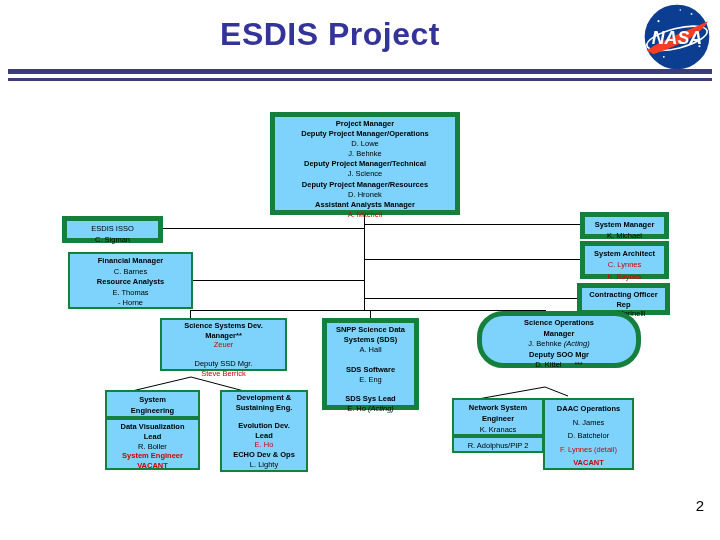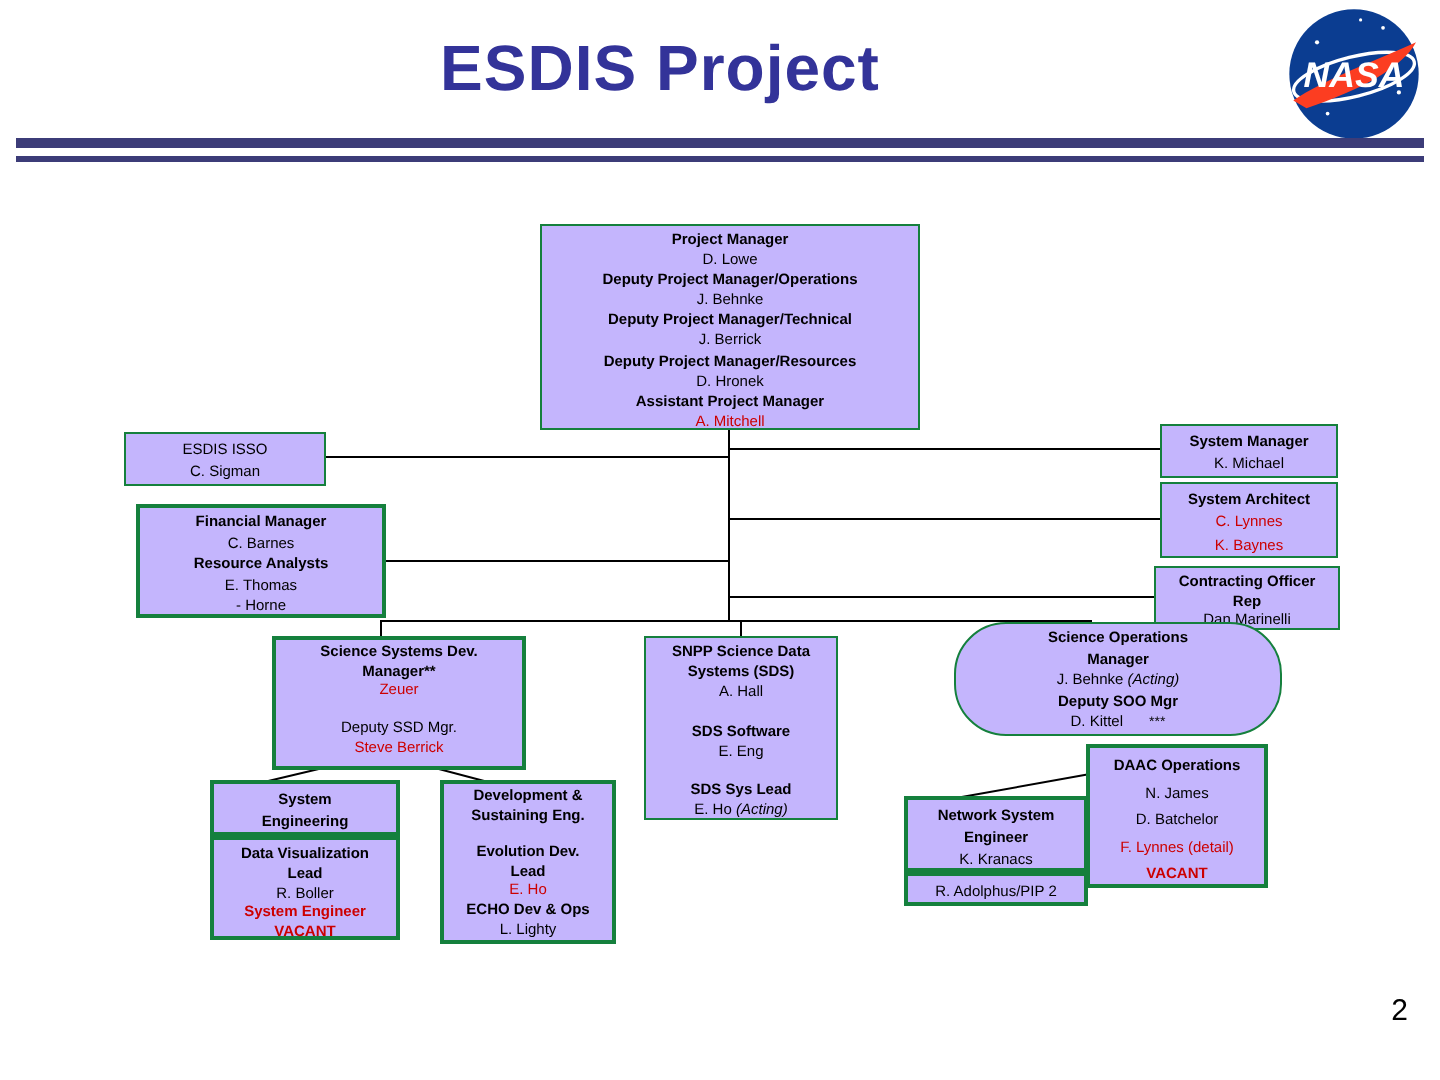--- a/index.html
+++ b/index.html
@@ -9,43 +9,43 @@
     overflow:hidden;margin:0 auto;
   }
   
   #title{position:absolute;top:16px;left:0;right:60px;text-align:center;
     font-size:32px;font-weight:bold;color:var(--title-color,#333399);letter-spacing:.5px;}
   .rule{position:absolute;left:8px;width:704px;background:var(--rule-color,#3c3c78);}
   #rule1{top:69px;height:5px;}
   #rule2{top:78px;height:3px;}
   #logo{position:absolute;top:4px;left:644px;width:66px;height:66px;}
   
-  .box{position:absolute;background:#c4b5fd;border:1px solid #15803d;text-align:center;
+  .box{position:absolute;background:#7dd3fc;border:5px solid #15803d;text-align:center;
     font-size:7.5px;box-sizing:border-box;padding-top:2px;}
   .box.thick{border-width:2px;margin-left:20px;}
   .ln{line-height:10px;white-space:nowrap;}
   .b{font-weight:bold;}
   .r{color:var(--red,#cc0000);}
   .i{font-style:italic;}
   .gap{height:9px;}
   #b-pm{left:270px;top:112px;width:190px;height:103px;}   #b-pm .ln{line-height:10.1px;}
   #b-isso{left:62px;top:216px;width:101px;height:27px;}   #b-isso .ln{line-height:11px;}
   #b-fin{left:48px;top:252px;width:125px;height:57px;}    #b-fin .ln{line-height:10.6px;}
   #b-sm{left:580px;top:212px;width:89px;height:27px;}     #b-sm .ln{line-height:11px;}
   #b-sa{left:580px;top:241px;width:89px;height:38px;}     #b-sa .ln{line-height:11.3px;}
   #b-co{left:577px;top:283px;width:93px;height:32px;}     #b-co .ln{line-height:9.6px;}
-  #b-ssd{left:116px;top:318px;width:127px;height:67px;padding-top:1px;} #b-ssd .ln{line-height:9.7px;}
+  #b-ssd{left:140px;top:318px;width:127px;height:53px;padding-top:1px;} #b-ssd .ln{line-height:9.7px;}
   #b-snpp{left:322px;top:318px;width:97px;height:92px;}   #b-snpp .ln{line-height:10.2px;text-align:center;}
   #b-sops{left:477px;top:311px;width:164px;height:57px;border-radius:26px;}  #b-sops .ln{line-height:10.6px;}
   #b-se1{left:85px;top:390px;width:95px;height:28px;}     #b-se1 .ln{line-height:11px;}
   #b-se2{left:85px;top:418px;width:95px;height:52px;}     #b-se2 .ln{line-height:9.8px;}
   #b-dev{left:200px;top:390px;width:88px;height:82px;padding-top:1px;} #b-dev .ln{line-height:9.6px;}
   #b-net{left:432px;top:398px;width:92px;height:38px;}    #b-net .ln{line-height:11px;}
   #b-net2{left:432px;top:436px;width:92px;height:17px;}   #b-net2 .ln{line-height:12px;}
-  #b-daac{left:523px;top:372px;width:91px;height:72px;}   #b-daac .ln{line-height:13.6px;}
+  #b-daac{left:523px;top:398px;width:91px;height:72px;}   #b-daac .ln{line-height:13.6px;}
   .stars{padding-left:13px;font-size:7px;}
   
   .cl{position:absolute;background:#000;}
   #diag{position:absolute;left:0;top:0;width:720px;height:540px;pointer-events:none;}
   #pagenum{position:absolute;top:497px;right:16px;font-size:15px;color:#000;}
 </style>
 </head>
 <body>
 
 <div id="slide">
@@ -77,28 +77,28 @@
   <div class="cl" style="left:545px;top:310px;width:1px;height:20px"></div>
   <svg id="diag">
     <line x1="191" y1="377" x2="132" y2="391" stroke="#000" stroke-width="1"></line>
     <line x1="191" y1="377" x2="244" y2="391" stroke="#000" stroke-width="1"></line>
     <line x1="545" y1="387" x2="478" y2="399" stroke="#000" stroke-width="1"></line>
     <line x1="545" y1="387" x2="568" y2="396" stroke="#000" stroke-width="1"></line>
   </svg>
 
   <div class="box" id="b-pm">
     <div class="ln b">Project Manager</div>
+    <div class="ln b">Deputy Project Manager/Operations</div>
     <div class="ln">D. Lowe</div>
-    <div class="ln b">Deputy Project Manager/Operations</div>
     <div class="ln">J. Behnke</div>
     <div class="ln b">Deputy Project Manager/Technical</div>
-    <div class="ln">J. Berrick</div>
+    <div class="ln">J. Science</div>
     <div class="ln b">Deputy Project Manager/Resources</div>
     <div class="ln">D. Hronek</div>
-    <div class="ln b">Assistant Project Manager</div>
+    <div class="ln b">Assistant Analysts Manager</div>
     <div class="ln r">A. Mitchell</div>
   </div>
 
   <div class="box" id="b-isso">
     <div class="ln">ESDIS ISSO</div>
     <div class="ln">C. Sigman</div>
   </div>
 
   <div class="box thick" id="b-fin">
     <div class="ln b">Financial Manager</div>

